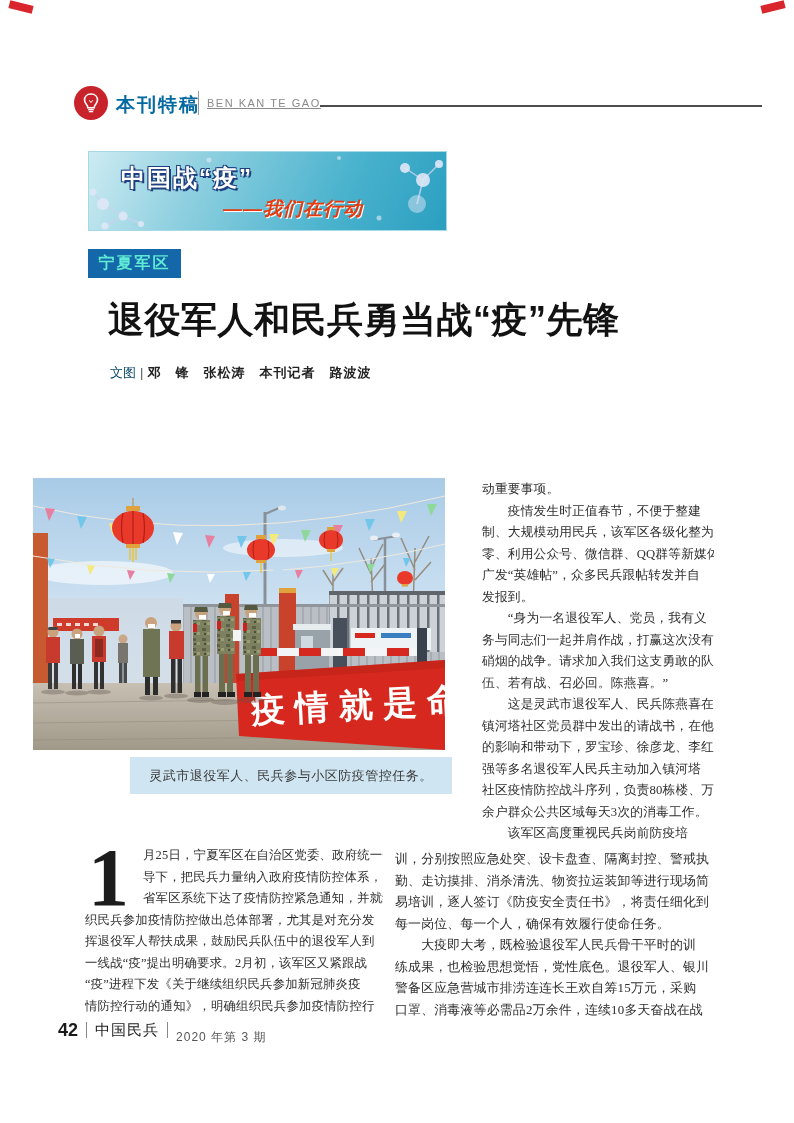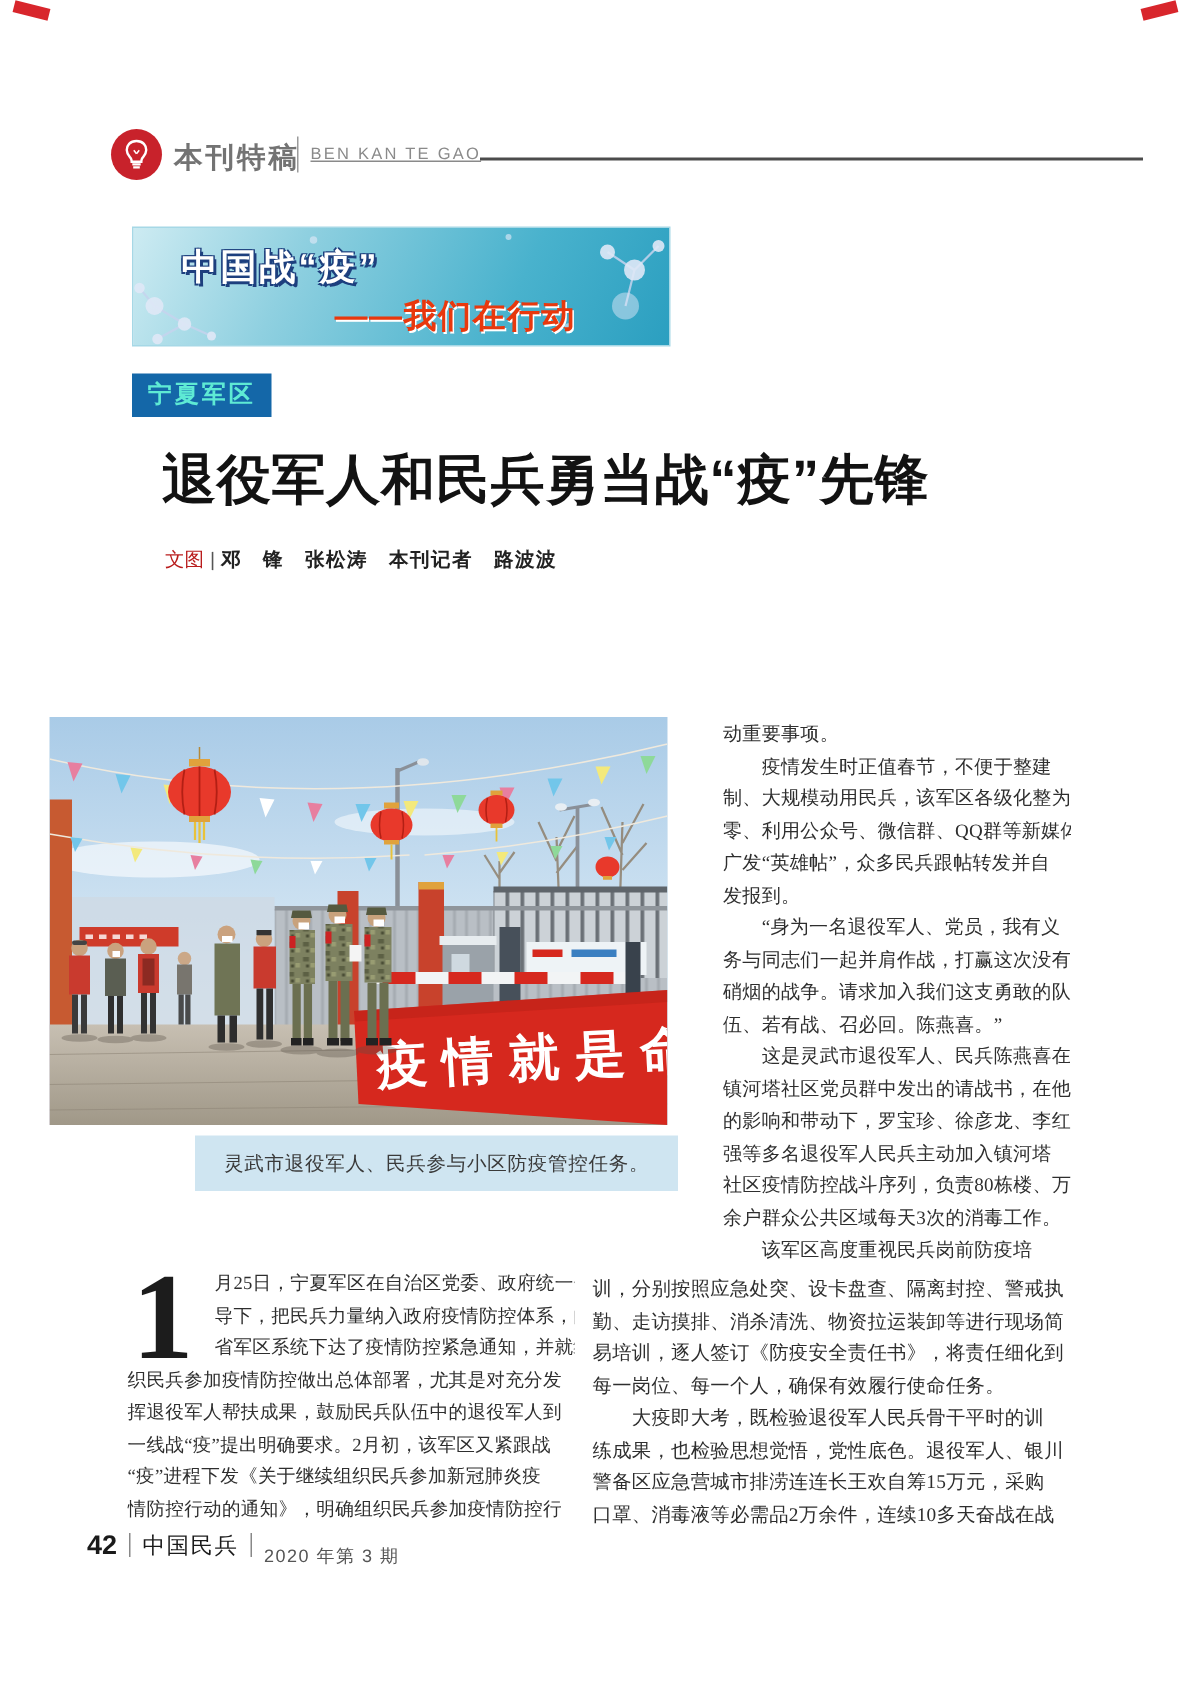--- a/index.html
+++ b/index.html
@@ -6,41 +6,41 @@
   .page{position:relative;width:794px;height:1123px;background:#fff;overflow:hidden;
         font-family:"Liberation Sans",sans-serif;color:#222;}
   
   .corner{position:absolute;top:3px;width:24px;height:8px;background:#d8262c;}
   .corner.l{left:9px;transform:rotate(14deg);}
   .corner.r{right:9px;transform:rotate(-14deg);}
   
   .hd{position:absolute;left:74px;top:86px;width:690px;height:36px;}
   .hd-icon{position:absolute;left:0;top:0;width:34px;height:34px;border-radius:50%;
            background:#c8222b;display:flex;align-items:center;justify-content:center;}
-  .hd-title{position:absolute;left:42px;top:6px;font-size:19px;font-weight:bold;color:#737373;letter-spacing:2px;}
+  .hd-title{position:absolute;left:42px;top:6px;font-size:19px;font-weight:bold;color:#0369a1;letter-spacing:2px;}
   .hd-sep{position:absolute;left:124px;top:5px;width:1px;height:24px;background:#9a9a9a;}
   .hd-sub{position:absolute;left:133px;top:11px;font-size:11px;color:#8a8a8a;letter-spacing:1.5px;text-decoration:underline;}
   .hd-line{position:absolute;left:246px;top:19px;width:442px;height:2px;background:#4c4c4c;}
   
   .banner{position:absolute;left:88px;top:151px;width:357px;height:78px;
           background:linear-gradient(115deg,#cdebf2 0%,#8fd0e0 30%,#49b2cd 70%,#2b9fc0 100%);
           border:1px solid #a6d8e6;overflow:hidden;}
   .banner svg{position:absolute;left:0;top:0;}
   .banner-l1{position:absolute;left:32px;top:10px;font-size:24px;font-weight:bold;color:#ffffff;
              letter-spacing:2px;text-shadow:2px 2px 0 #1d3f7e,-1px -1px 0 #1d3f7e,1px -1px 0 #1d3f7e,-1px 1px 0 #1d3f7e;}
-  .banner-l2{position:absolute;left:134px;top:44px;font-size:22px;font-weight:bold;
+  .banner-l2{position:absolute;left:134px;top:44px;font-size:19px;font-weight:bold;font-style:italic;
              color:#e8380d;letter-spacing:1px;text-shadow:1px 1px 0 #ffffff;}
   
   .tag{position:absolute;left:88px;top:249px;width:93px;height:29px;background:#1467a8;color:#5eead4;
        font-size:16px;font-weight:bold;letter-spacing:2px;display:flex;align-items:center;justify-content:center;}
   
   .title{position:absolute;left:108px;top:296px;width:560px;margin:0;font-size:36px;font-weight:bold;
          color:#121212;letter-spacing:0.5px;white-space:nowrap;}
   .byline{position:absolute;left:110px;top:364px;font-size:13px;color:#333;}
-  .byline .pre{font-family:"Liberation Serif",serif;color:#b91c1c;}
+  .byline .pre{font-family:"Liberation Serif",serif;color:#0c4a6e;}
   .byline .bar{color:#555;padding:0 4px;}
   .byline .au{font-weight:bold;color:#222;letter-spacing:1px;}
   
   .photo{position:absolute;left:33px;top:478px;width:412px;height:272px;overflow:hidden;background:#bcd6ea;}
   
   .caption{position:absolute;left:130px;top:757px;width:322px;height:37px;background:#cfe5f1;
            display:flex;align-items:center;justify-content:center;font-size:13px;color:#3a3a3a;letter-spacing:0.5px;}
   
   .col{position:absolute;font-family:"Liberation Serif","DejaVu Serif",serif;color:#2e2e2e;}
   .tline{height:21.5px;line-height:21.5px;white-space:nowrap;overflow:hidden;}

